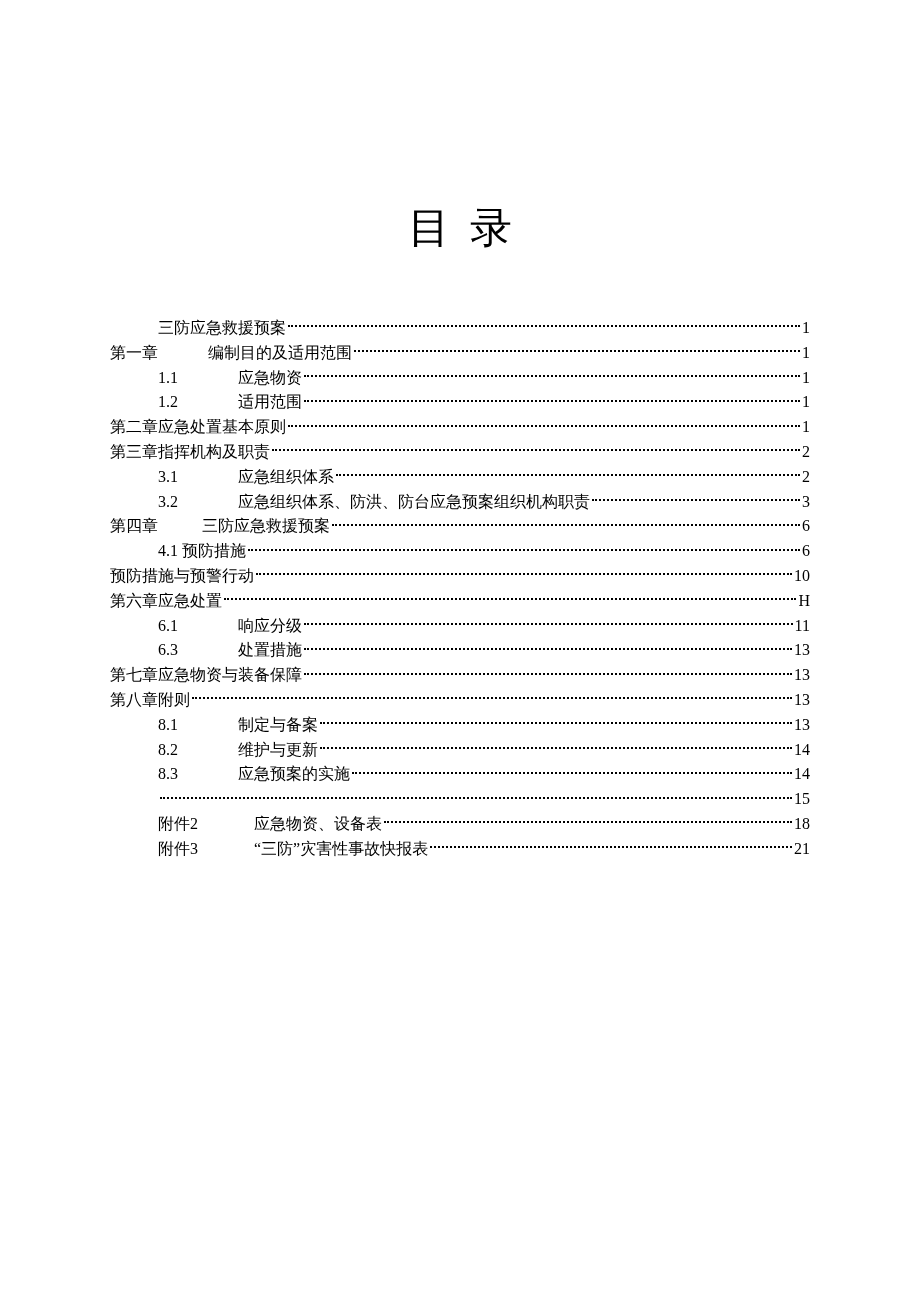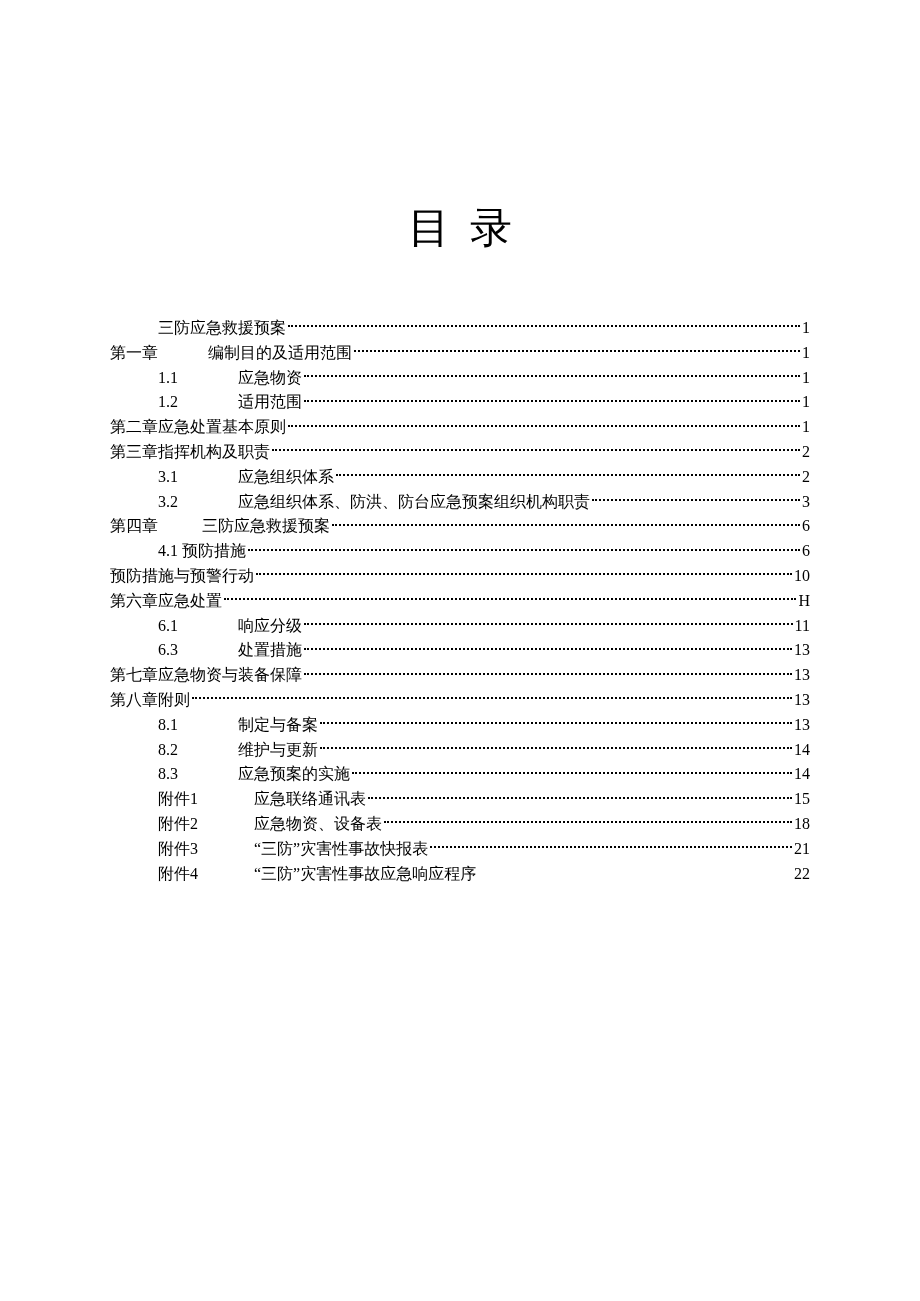--- a/index.html
+++ b/index.html
@@ -145,32 +145,26 @@
       <span class="toc-label"><span class="num">8.2</span><span>维护与更新</span></span>
       <span class="toc-dots"></span>
       <span class="toc-page">14</span>
     </div>
     <div class="toc-row indent-2">
       <span class="toc-label"><span class="num">8.3</span><span>应急预案的实施</span></span>
       <span class="toc-dots"></span>
       <span class="toc-page">14</span>
     </div>
     <div class="toc-row indent-2">
-      <span class="toc-label"><span class="num-wide">附件1</span><span>应急联络通讯表</span></span>
       <span class="toc-dots"></span>
       <span class="toc-page">15</span>
     </div>
     <div class="toc-row indent-2">
       <span class="toc-label"><span class="num-wide">附件2</span><span>应急物资、设备表</span></span>
       <span class="toc-dots"></span>
       <span class="toc-page">18</span>
     </div>
     <div class="toc-row indent-2">
       <span class="toc-label"><span class="num-wide">附件3</span><span>“三防”灾害性事故快报表</span></span>
       <span class="toc-dots"></span>
       <span class="toc-page">21</span>
     </div>
-    <div class="toc-row indent-2">
-      <span class="toc-label"><span class="num-wide">附件4</span><span>“三防”灾害性事故应急响应程序</span></span>
-      <span class="toc-dots none"></span>
-      <span class="toc-page">22</span>
-    </div>
   </div>
 
 </body></html>

